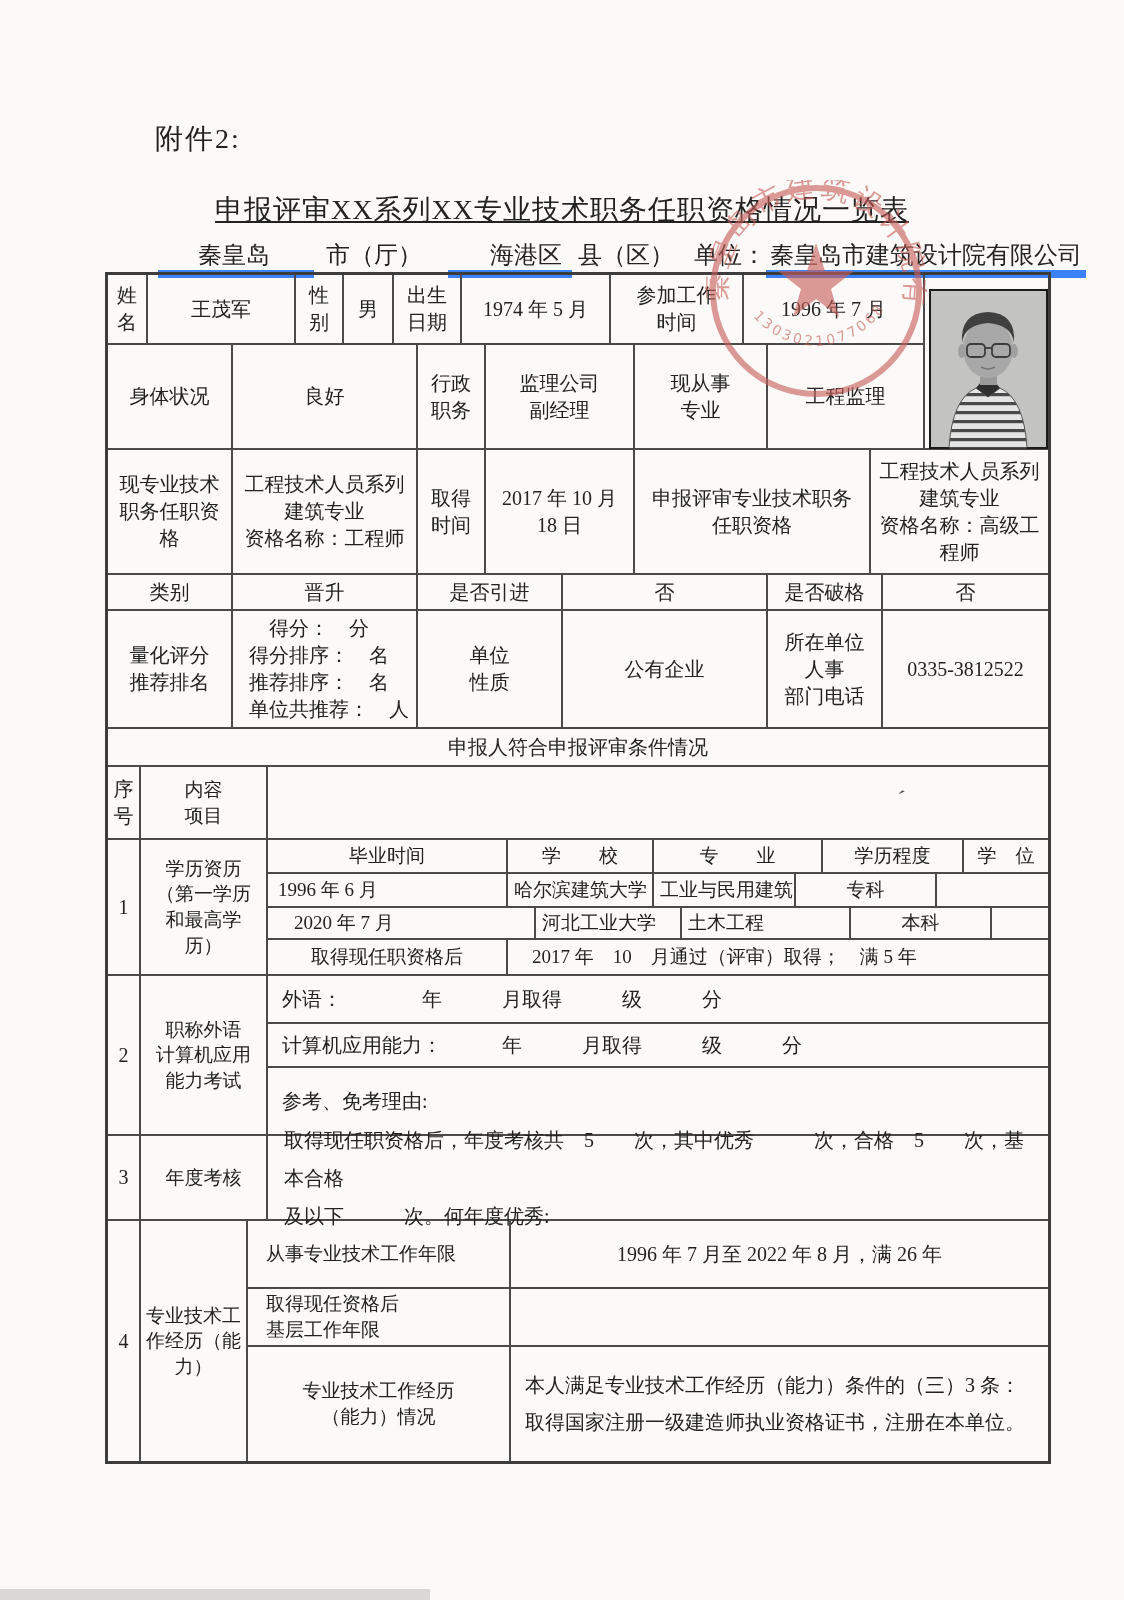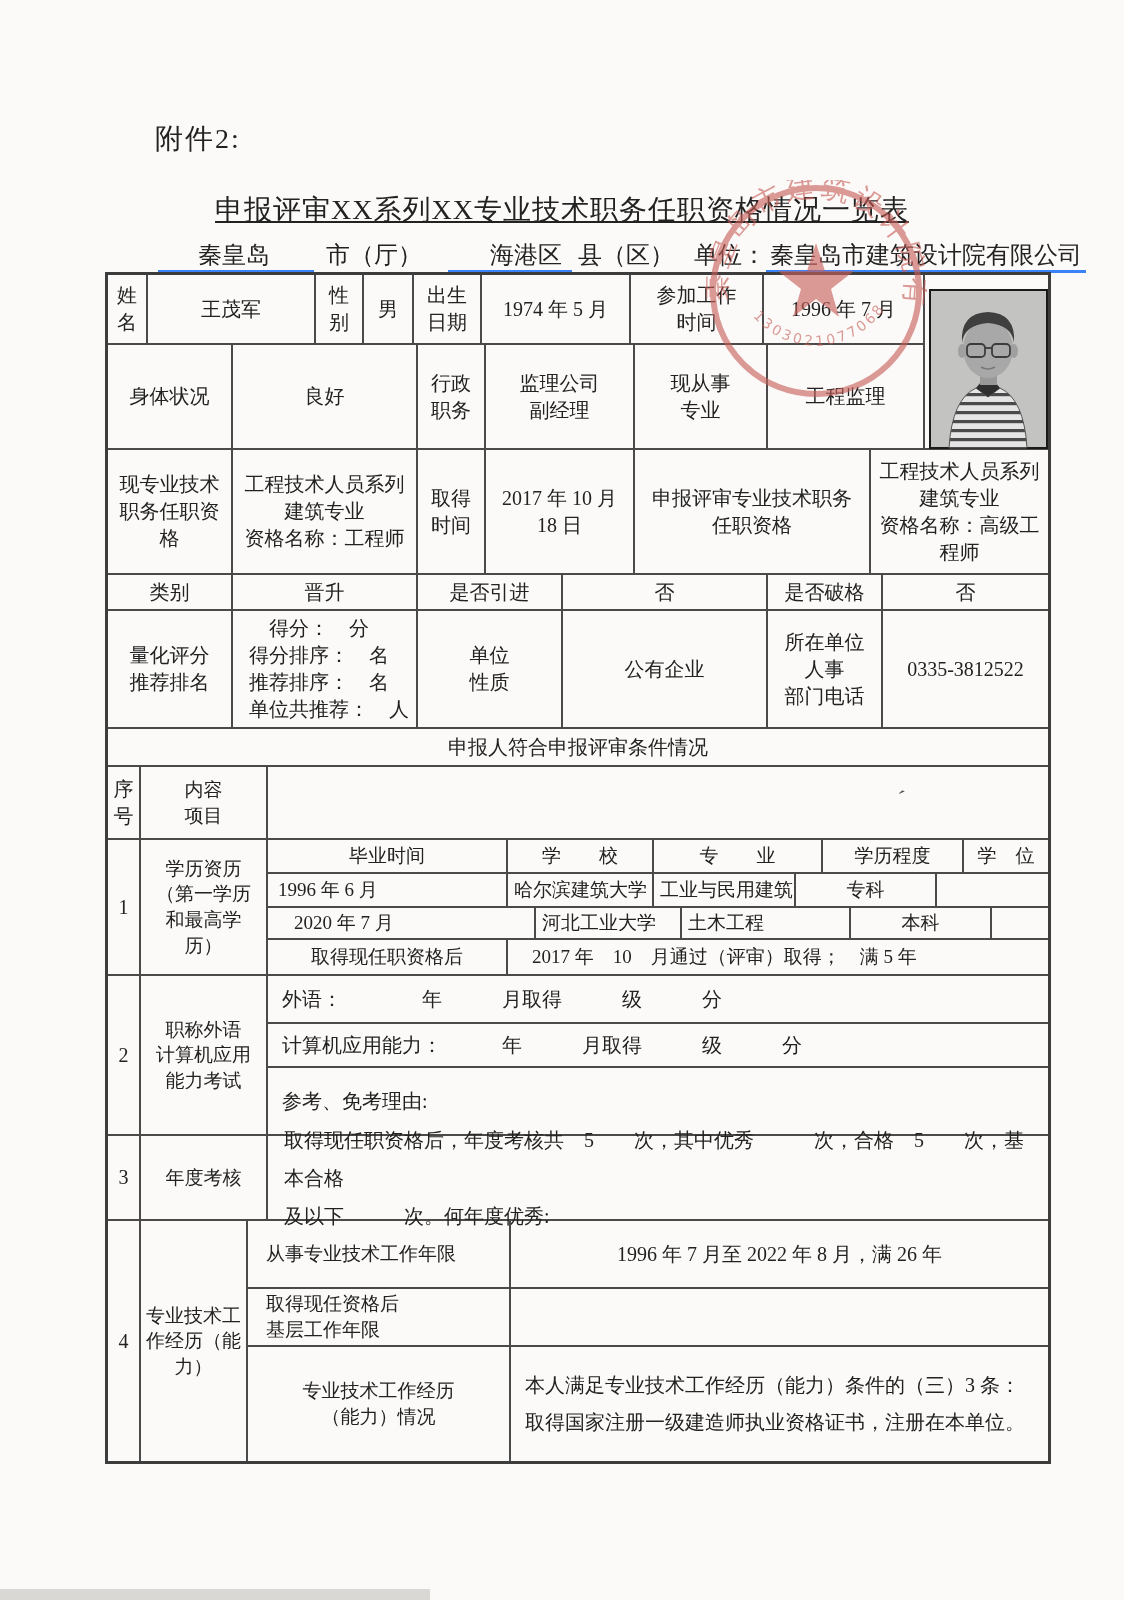--- a/index.html
+++ b/index.html
@@ -9,21 +9,21 @@
     width: 1124px; height: 1600px;
     background: #fbfaf8;
     font-family: "Liberation Serif", "DejaVu Serif", serif;
     color: #222;
     overflow: hidden;
     margin: 0 auto;
   }
   .attachment { position:absolute; left:155px; top:120px; font-size:28px; letter-spacing:2px; }
   .doc-title { position:absolute; left:0; right:0; top:191px; text-align:center; font-size:28px; letter-spacing:1px;text-decoration:underline; }
   .region-line { position:absolute; left:158px; top:239px; font-size:24px; white-space:nowrap; }
-  .uline { display:inline-block; border-bottom:3px solid #3b82f6; line-height:1.15; }
+  .uline { display:inline-block; border-bottom:8px solid #3b82f6; line-height:1.15; }
   .tbl { position:absolute; left:105px; top:272px; width:946px; border:3px solid #3d3d3d; background:transparent; }
   .r { display:flex; border-bottom:2px solid #4a4a4a; align-items:stretch; }
   .r.end { border-bottom:none; }
   .c {
     border-right:2px solid #4a4a4a;
     display:flex; align-items:center; justify-content:center;
     text-align:center; white-space:pre-line;
     font-size:20px; line-height:1.35; flex-shrink:0;
   }
   .c.end { border-right:none; }
@@ -46,21 +46,21 @@
 
   <div class="region-line"><span class="uline" style="padding:0 44px 0 40px">秦皇岛</span><span style="margin-left:12px">市（厅）</span><span class="uline" style="margin-left:26px;padding:0 10px 0 42px">海港区</span><span style="margin-left:6px">县（区）</span><span style="margin-left:20px">单位：</span><span class="uline" style="padding:0 4px">秦皇岛市建筑设计院有限公司</span></div>
 
   <div class="tbl">
 
     <div class="r" style="height:175px">
       <div class="stack" style="flex:0 0 817px">
         <div class="r" style="height:70px">
           <div class="c" style="width:40px">姓
 名</div>
-          <div class="c" style="width:168px">王茂军</div>
+          <div class="c" style="width:148px">王茂军</div>
           <div class="c" style="width:48px">性
 别</div>
           <div class="c" style="width:50px">男</div>
           <div class="c" style="width:68px">出生
 日期</div>
           <div class="c" style="width:149px">1974 年 5 月</div>
           <div class="c" style="width:133px">参加工作
 时间</div>
           <div class="c fl">1996 年 7 月</div>
         </div>

